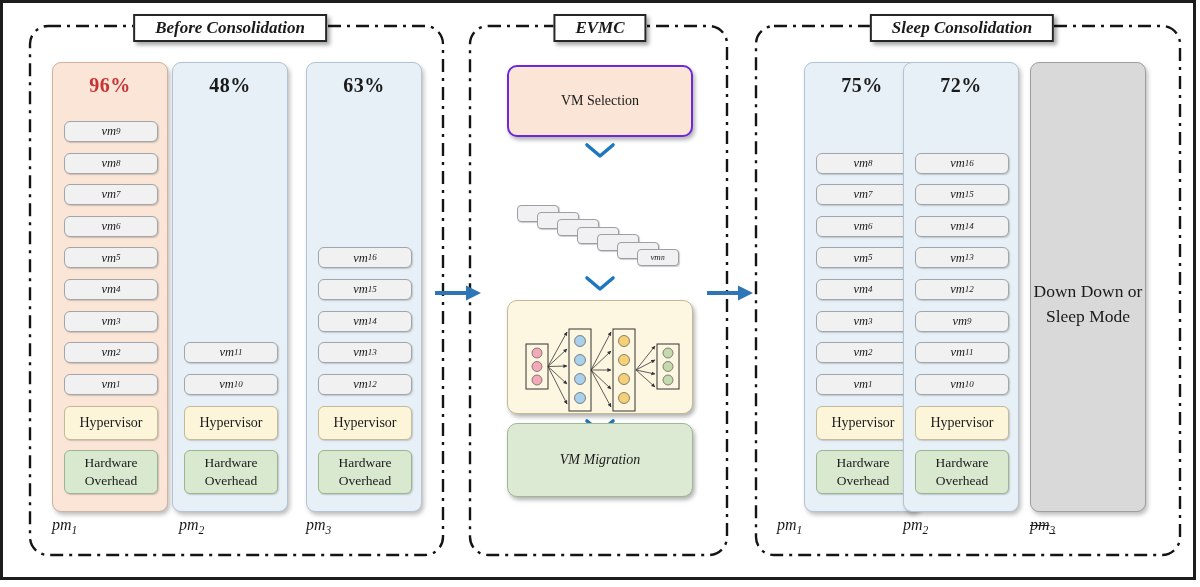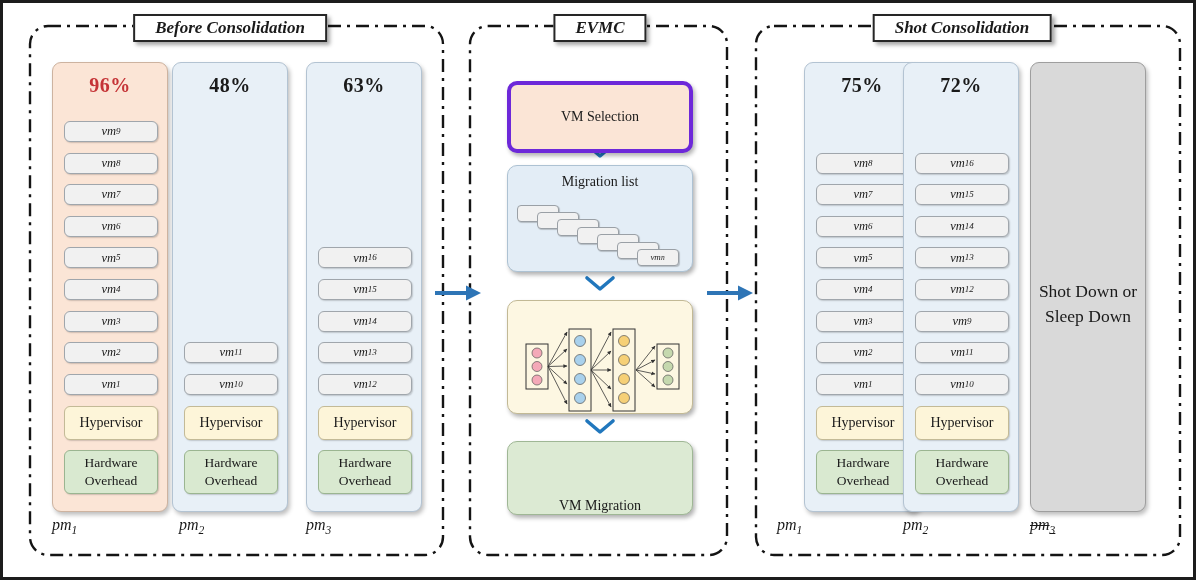--- a/index.html
+++ b/index.html
@@ -34,30 +34,30 @@
   .hw{position:absolute;left:11px;top:387px;width:94px;height:44px;border-radius:6px;
       background:var(--hwgreen);border:1px solid #9bb591;box-sizing:border-box;
       display:flex;align-items:center;justify-content:center;text-align:center;
       font-size:13.5px;line-height:1.35;padding:8px 6px;box-shadow:1px 1px 1.5px rgba(0,0,0,.18);}
   .pm-label{position:absolute;top:516px;width:116px;text-align:left;font-style:italic;font-size:16px;}
   .pm-label.strike{text-decoration:line-through;}
   .shotdown{font-size:17.5px;text-align:center;line-height:1.45;padding-top:34px;}
 
   .step{position:absolute;left:507px;width:186px;border-radius:10px;box-sizing:border-box;
         box-shadow:2px 3px 4px rgba(0,0,0,.3);font-size:14px;text-align:center;}
-  .step.peach{background:var(--peach);border:4px solid #6d28d9;margin-top:16px;}
+  .step.peach{background:var(--peach);border:2px solid #6d28d9;}
   .step.bluebox{background:var(--evmcblue);border:1px solid #adc2d3;}
   .step.cream{background:var(--cream);border:1px solid #c2b995;}
   .step.green{background:var(--green);border:1px solid #9fb795;}
   #step-selection{top:65px;height:72px;display:flex;align-items:center;justify-content:center;}
   #step-migration{top:165px;height:107px;}
   #step-migration .step-title{padding-top:8px;}
   #step-training{top:300px;height:114px;}
   #step-training .step-title{padding-top:7px;}
-  #step-vmmigration{top:441px;height:74px;display:flex;align-items:flex-end;justify-content:center;}
+  #step-vmmigration{top:423px;height:74px;display:flex;align-items:center;justify-content:center;font-style:italic;}
 
   .cascade-box{position:absolute;width:42px;height:17px;border-radius:4px;background:var(--vmgray);
                border:1px solid #9aa0a6;box-sizing:border-box;display:flex;align-items:center;justify-content:center;
                font-style:italic;font-size:9px;box-shadow:1px 1px 1px rgba(0,0,0,.2);}
   .nn-svg{position:absolute;left:0;top:26px;width:186px;height:86px;}
 </style>
 </head>
 <body>
 
 <div id="canvas">
@@ -76,21 +76,21 @@
       <polygon points="738,285.5 753,293 738,300.5" fill="var(--arrow)"></polygon>
     </g>
 
     <polyline points="587,145 600,156 613,145" fill="none" stroke="var(--chevron)" stroke-width="3.6" stroke-linecap="round" stroke-linejoin="round"></polyline>
     <polyline points="587,278 600,289 613,278" fill="none" stroke="var(--chevron)" stroke-width="3.6" stroke-linecap="round" stroke-linejoin="round"></polyline>
     <polyline points="587,421 600,432 613,421" fill="none" stroke="var(--chevron)" stroke-width="3.6" stroke-linecap="round" stroke-linejoin="round"></polyline>
   </svg>
 
   <div class="title-box" style="left:230px">Before Consolidation</div>
   <div class="title-box" style="left:600px">EVMC</div>
-  <div class="title-box" style="left:962px">Shot Consolidation</div>
+  <div class="title-box" style="left:962px">Sleep Consolidation</div>
 
   <div id="columns-layer">
       <div class="col peach" style="left: 52px;">
         <div class="pct" style="color: var(--red);">96%</div>
         <div class="vmbox" style="top: 58px;">
           <span>vm</span>
           <sub>9</sub>
         </div>
         <div class="vmbox" style="top: 89.6px;">
           <span>vm</span>
@@ -238,32 +238,29 @@
         </div>
         <div class="vmbox" style="top: 310.8px;">
           <span>vm</span>
           <sub>10</sub>
         </div>
         <div class="hyp">Hypervisor</div>
         <div class="hw">Hardware Overhead</div>
       </div>
       <div class="pm-label" style="left: 903px; top: 516px;"><span>pm</span><sub>2</sub></div>
       <div class="col gray" style="left: 1030px;">
-        <div class="shotdown">Shot Down or Sleep Down</div>
+        <div class="shotdown">Down Down or Sleep Mode</div>
       </div>
       <div class="pm-label strike" style="left: 1030px; top: 516px;"><span>pm</span><sub>3</sub></div>
     </div>
 
   <div class="step peach" id="step-selection">
     <span>VM Selection</span>
   </div>
 
-  <div class="step bluebox" id="step-migration">
-    <div class="step-title">Migration list</div>
-  </div>
   <div id="cascade-layer">
       <div class="cascade-box" style="left: 516.5px; top: 204.5px;"></div>
       <div class="cascade-box" style="left: 536.5px; top: 211.9px;"></div>
       <div class="cascade-box" style="left: 556.5px; top: 219.3px;"></div>
       <div class="cascade-box" style="left: 576.5px; top: 226.7px;"></div>
       <div class="cascade-box" style="left: 596.5px; top: 234.1px;"></div>
       <div class="cascade-box" style="left: 616.5px; top: 241.5px;"></div>
       <div class="cascade-box" style="left: 636.5px; top: 248.9px;">
         <span>vm</span>
         <sub>n</sub>

